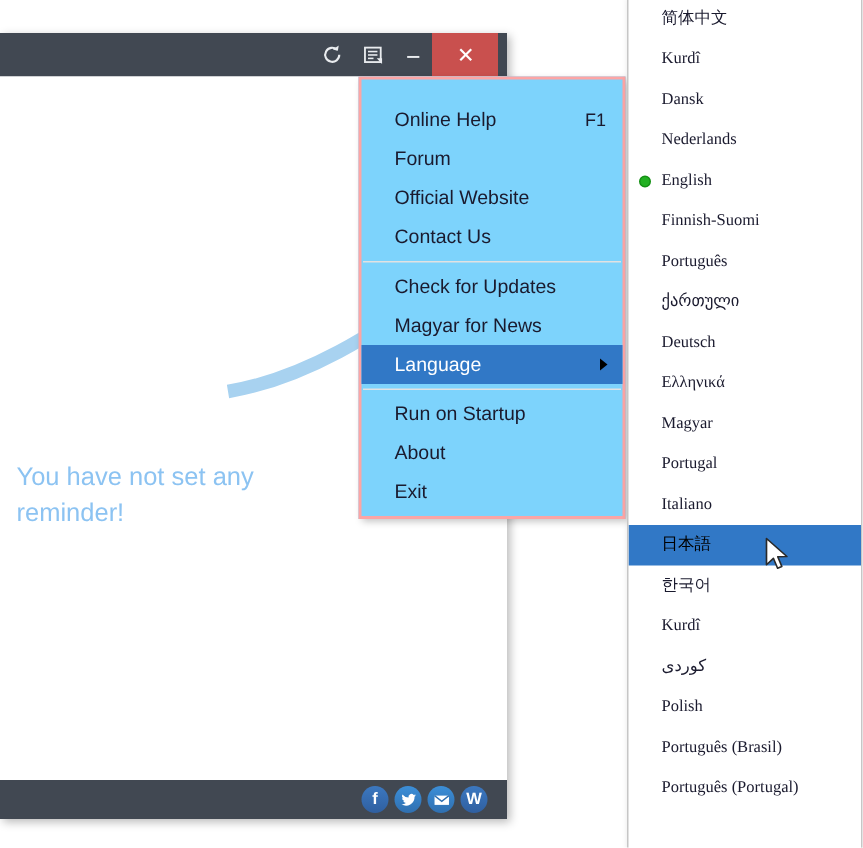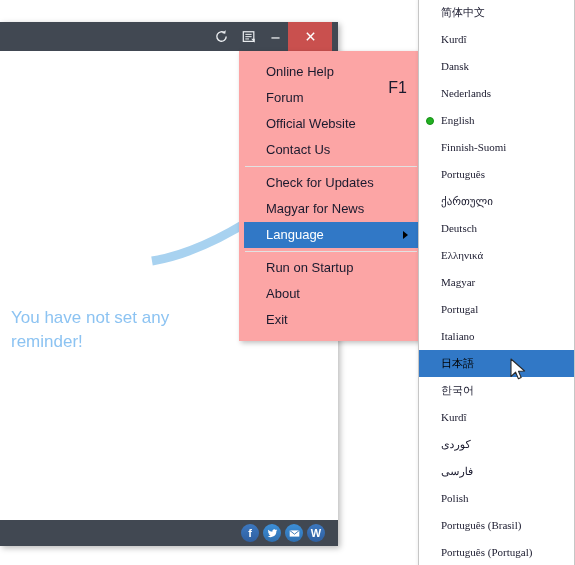--- a/index.html
+++ b/index.html
@@ -108,44 +108,44 @@
   #social-twitter  { left: 263px; background: linear-gradient(#3c8fd8, #2f6fb0); }
   #social-email    { left: 285px; background: linear-gradient(#3c8fd8, #2f6fb0); }
   #social-weibo    { left: 307px; background: linear-gradient(#3c78c0, #2f5fa0); }
 
   
   #context-menu {
     position: absolute;
     left: 239px;
     top: 51px;
     width: 174px;
-    background: #fca5a5;
-    border: 5px solid #fca5a5;
+    background: #7dd3fc;
+    border: 2px solid #fca5a5;
     box-shadow: 2px 2px 5px rgba(0,0,0,0.25);
-    padding: 3px 0 3px 0;
+    padding: 14px 0 3px 0;
   }
 
   .menu-item {
     position: relative;
     height: 26px;
     line-height: 26px;
     padding: 0 10px 0 22px;
     font-size: 13px;
     color: #1a1a2e;
     white-space: nowrap;
   }
   .menu-item.selected {
     background: #3178c6;
     color: #ffffff;
   }
   .menu-shortcut {
     position: absolute;
     right: 11px;
-    top: 16px;
-    font-size: 16px;
+    top: 0;
+    font-size: 12px;
     color: #1a1a2e;
   }
   .submenu-arrow {
     position: absolute;
     right: 10px;
     top: 9px;
     width: 0; height: 0;
     border-left: 5px solid #000000;
     border-top: 4px solid transparent;
     border-bottom: 4px solid transparent;
@@ -358,23 +358,20 @@
     <div class="lang-item">
       <span>한국어</span>
     </div>
     <div class="lang-item">
       <span>Kurdî</span>
     </div>
     <div class="lang-item">
       <span>کوردی</span>
     </div>
     <div class="lang-item">
-      <span>فارسی</span>
-    </div>
-    <div class="lang-item">
       <span>Polish</span>
     </div>
     <div class="lang-item">
       <span>Português (Brasil)</span>
     </div>
     <div class="lang-item">
       <span>Português (Portugal)</span>
     </div>
 
   </div>

